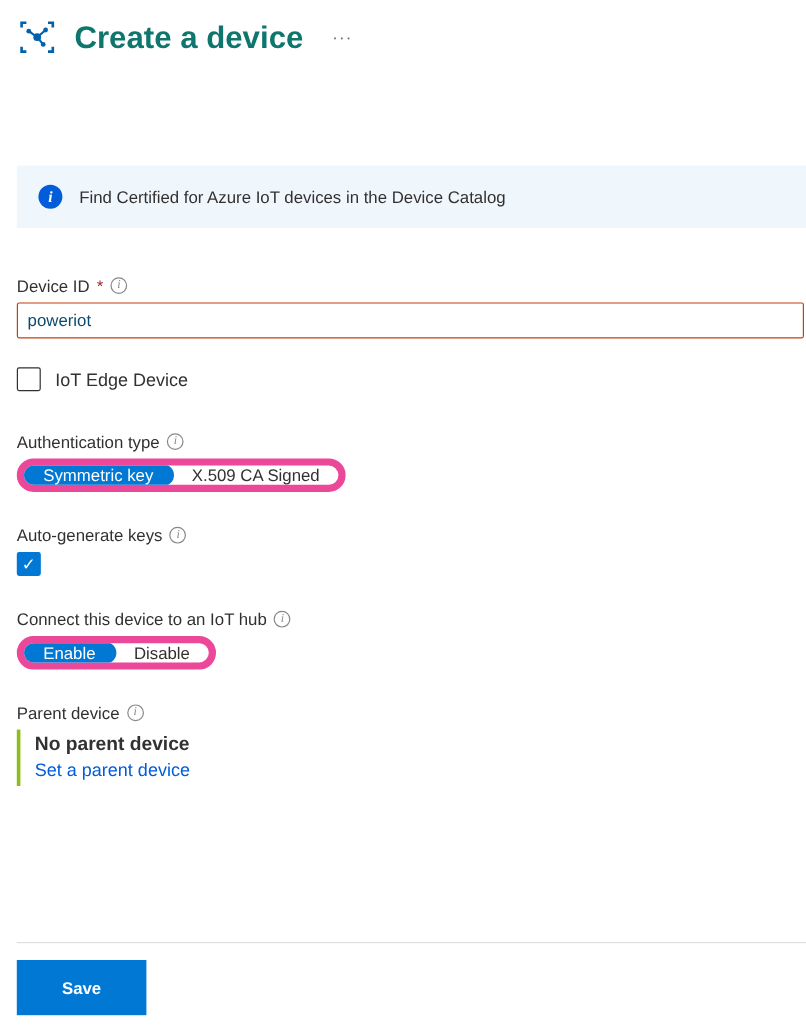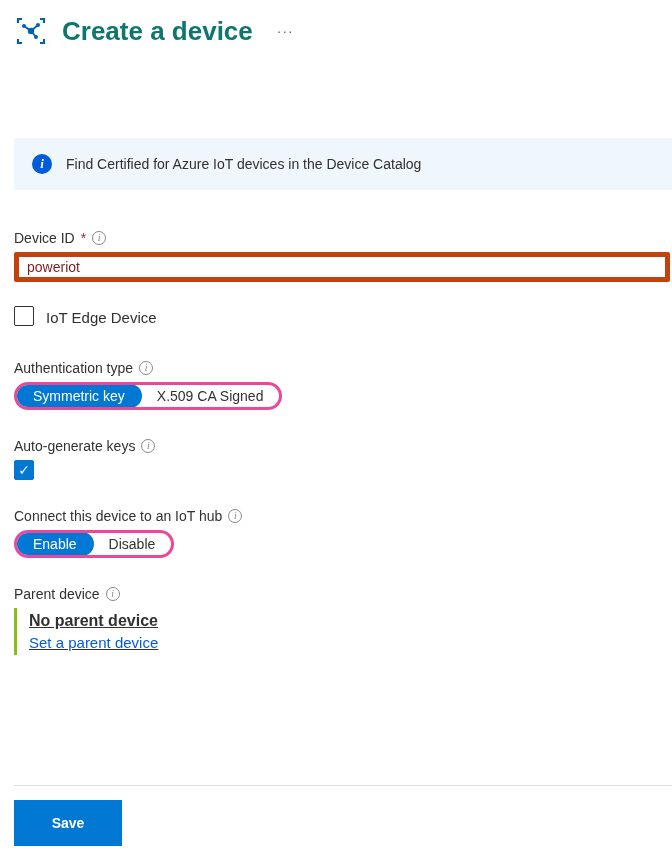--- a/index.html
+++ b/index.html
@@ -84,25 +84,25 @@
     color: #888;
     font-family: Georgia, serif;
     font-style: italic;
     line-height: 1;
     cursor: pointer;
   }
 
   .text-input {
     width: 656px;
     height: 30px;
-    border: 5px solid #c2410c;
+    border: 1px solid #c2410c;
     border-radius: 2px;
     padding: 0 8px;
     font-size: 14px;
-    color: #7f1d1d;
+    color: #0c4a6e;
     outline: none;
     margin-bottom: 24px;
   }
 
   .checkbox-row {
     display: flex;
     align-items: flex-end;
     gap: 12px;
     margin-bottom: 34px;
   }
@@ -123,21 +123,21 @@
     font-size: 14px;
     line-height: 1;
   }
   .checkbox-label { font-size: 15px; }
 
   .section { margin-bottom: 28px; }
 
   
   .pill-group {
     display: inline-flex;
-    border: 3px solid #ec4899;
+    border: 6px solid #ec4899;
     border-radius: 999px;
     overflow: hidden;
     height: 28px;
     align-items: stretch;
   }
   .pill {
     display: flex; align-items: center;
     padding: 0 16px;
     font-size: 14px;
     color: #323130;
@@ -152,21 +152,20 @@
     padding: 0 17px;
     position: relative;
     z-index: 1;
   }
 
   
   .parent-card {
     border-left: 3px solid #8cbd18;
     padding: 4px 0 4px 12px;
     margin-top: 6px;
-    text-decoration: underline;
   }
   .parent-none {
     font-weight: 700;
     font-size: 16px;
     margin-bottom: 4px;
   }
   .parent-link {
     color: #015cda;
     font-size: 15px;
     cursor: pointer;

